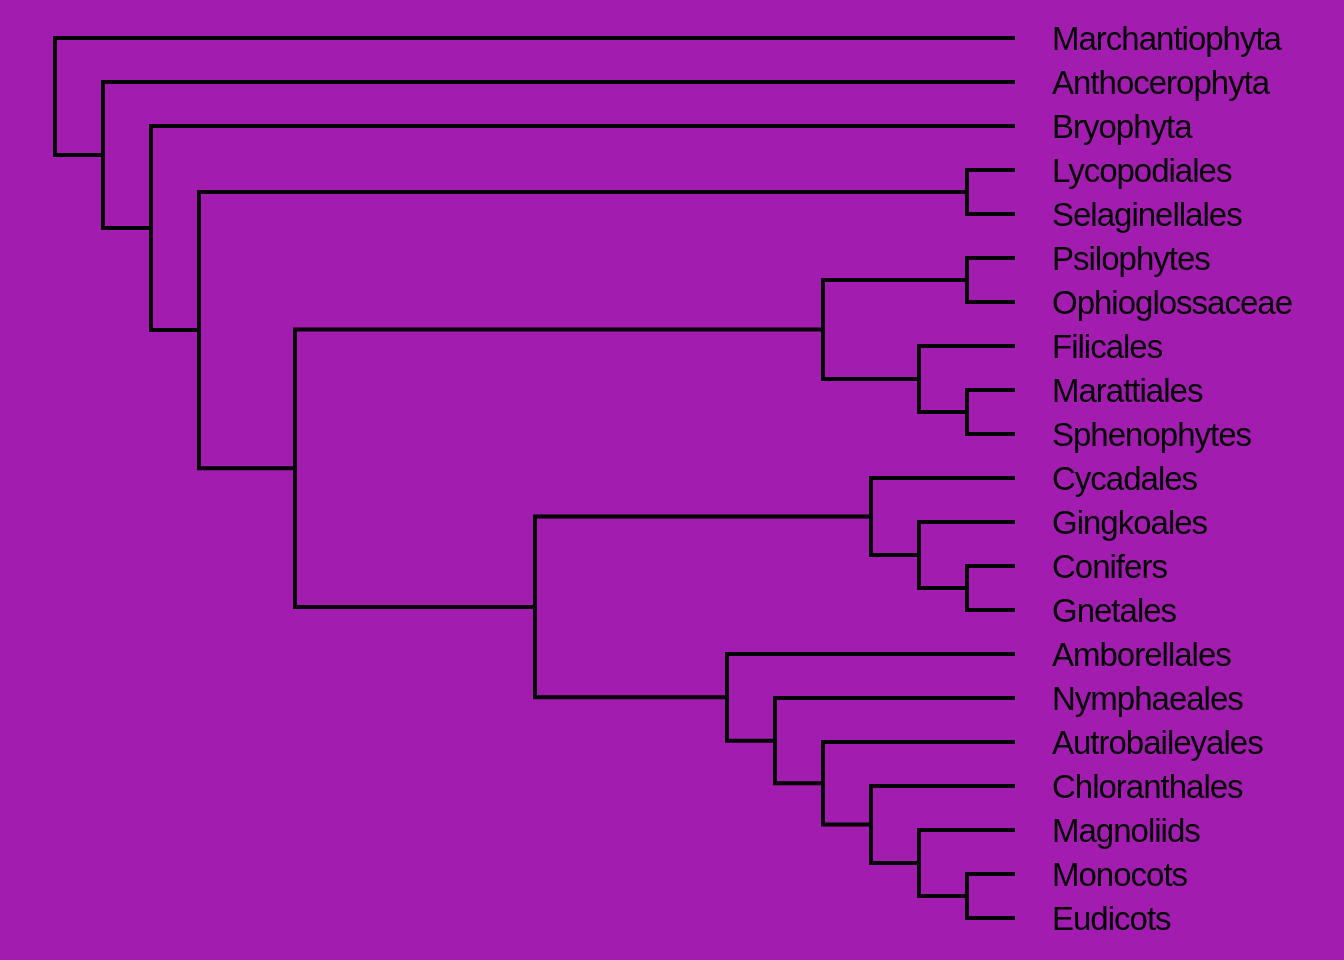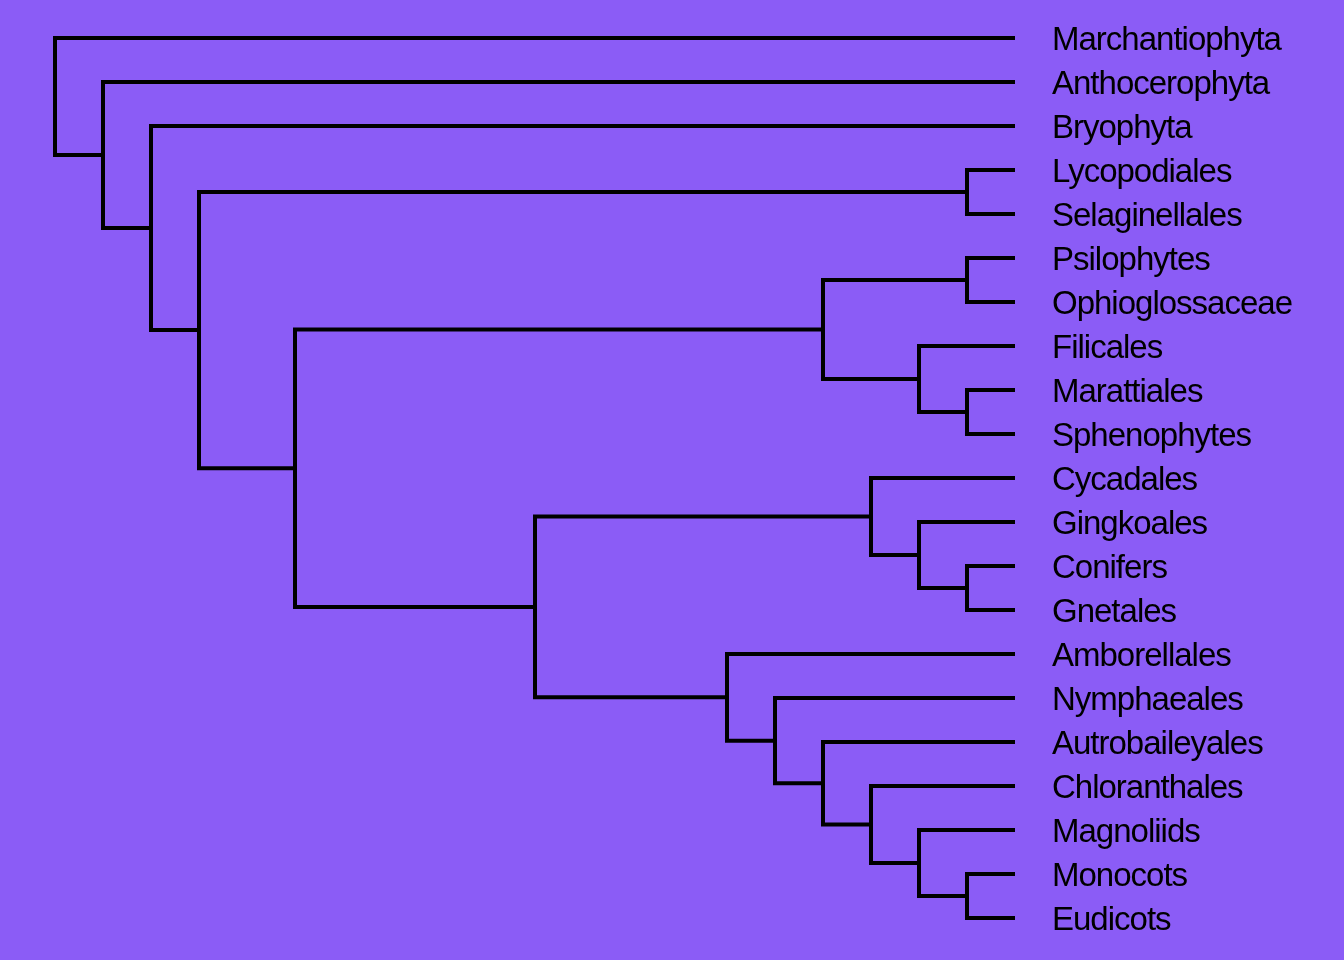--- a/index.html
+++ b/index.html
@@ -4,21 +4,21 @@
 <style>
   html, body {
     margin: 0;
     padding: 0;
     background: #ffffff;
   }
   .figure-canvas {
     position: relative;
     width: 1344px;
     height: 960px;
-    background: #8b5cf6;
+    background: #a21caf;
     overflow: hidden;
   }
   svg.cladogram {
     display: block;
     width: 1344px;
     height: 960px;
   }
   svg.cladogram text {
     font-family: "Liberation Sans", "DejaVu Sans", sans-serif;
     font-size: 33px;

